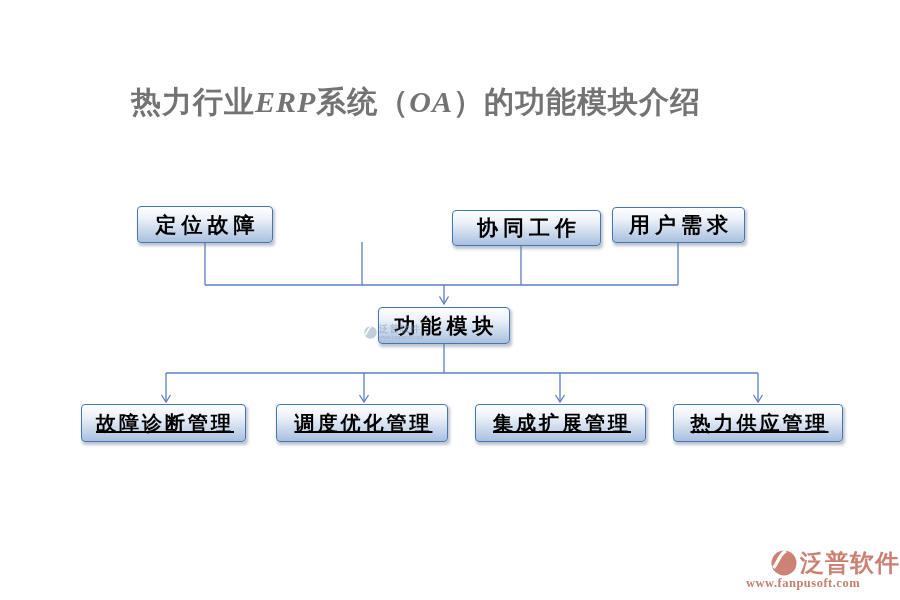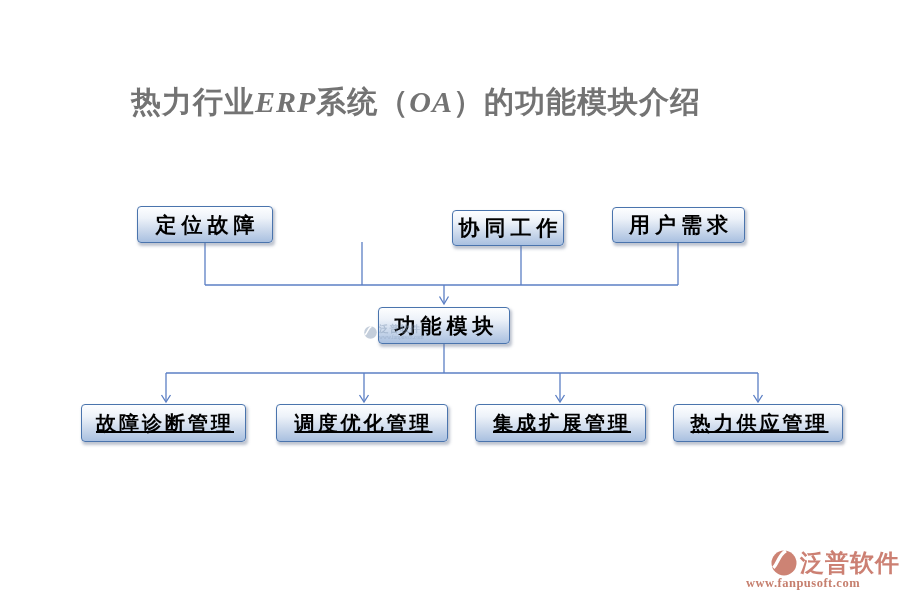--- a/index.html
+++ b/index.html
@@ -98,21 +98,21 @@
     <path d="M161.5 395 L166 402 L170.5 395"></path>
     <path d="M364 373 V401"></path>
     <path d="M359.5 395 L364 402 L368.5 395"></path>
     <path d="M560 373 V401"></path>
     <path d="M555.5 395 L560 402 L564.5 395"></path>
     <path d="M758 373 V401"></path>
     <path d="M753.5 395 L758 402 L762.5 395"></path>
   </svg>
 
   <div class="node" style="left:137px; top:206px; width:136px; height:37px;">定位故障</div>
-  <div class="node" style="left:452px; top:210px; width:112px; height:36px;">协同工作</div>
+  <div class="node" style="left:452px; top:210px; width:149px; height:36px;">协同工作</div>
   <div class="node" style="left:612px; top:207px; width:133px; height:36px;">用户需求</div>
 
   <div class="node" style="left:378px; top:307px; width:132px; height:37px;">功能模块</div>
 
   <div class="wm">
     <svg width="13" height="13" viewBox="0 0 27 27">
       <circle cx="13.5" cy="13.5" r="13" fill="#7e94b0"></circle>
       <path d="M15.5 0.8 C 7.5 5.5 8 13 2.5 18.5" stroke="#ffffff" stroke-width="3.2" fill="none"></path>
     </svg>
     <div class="wm-txt">

